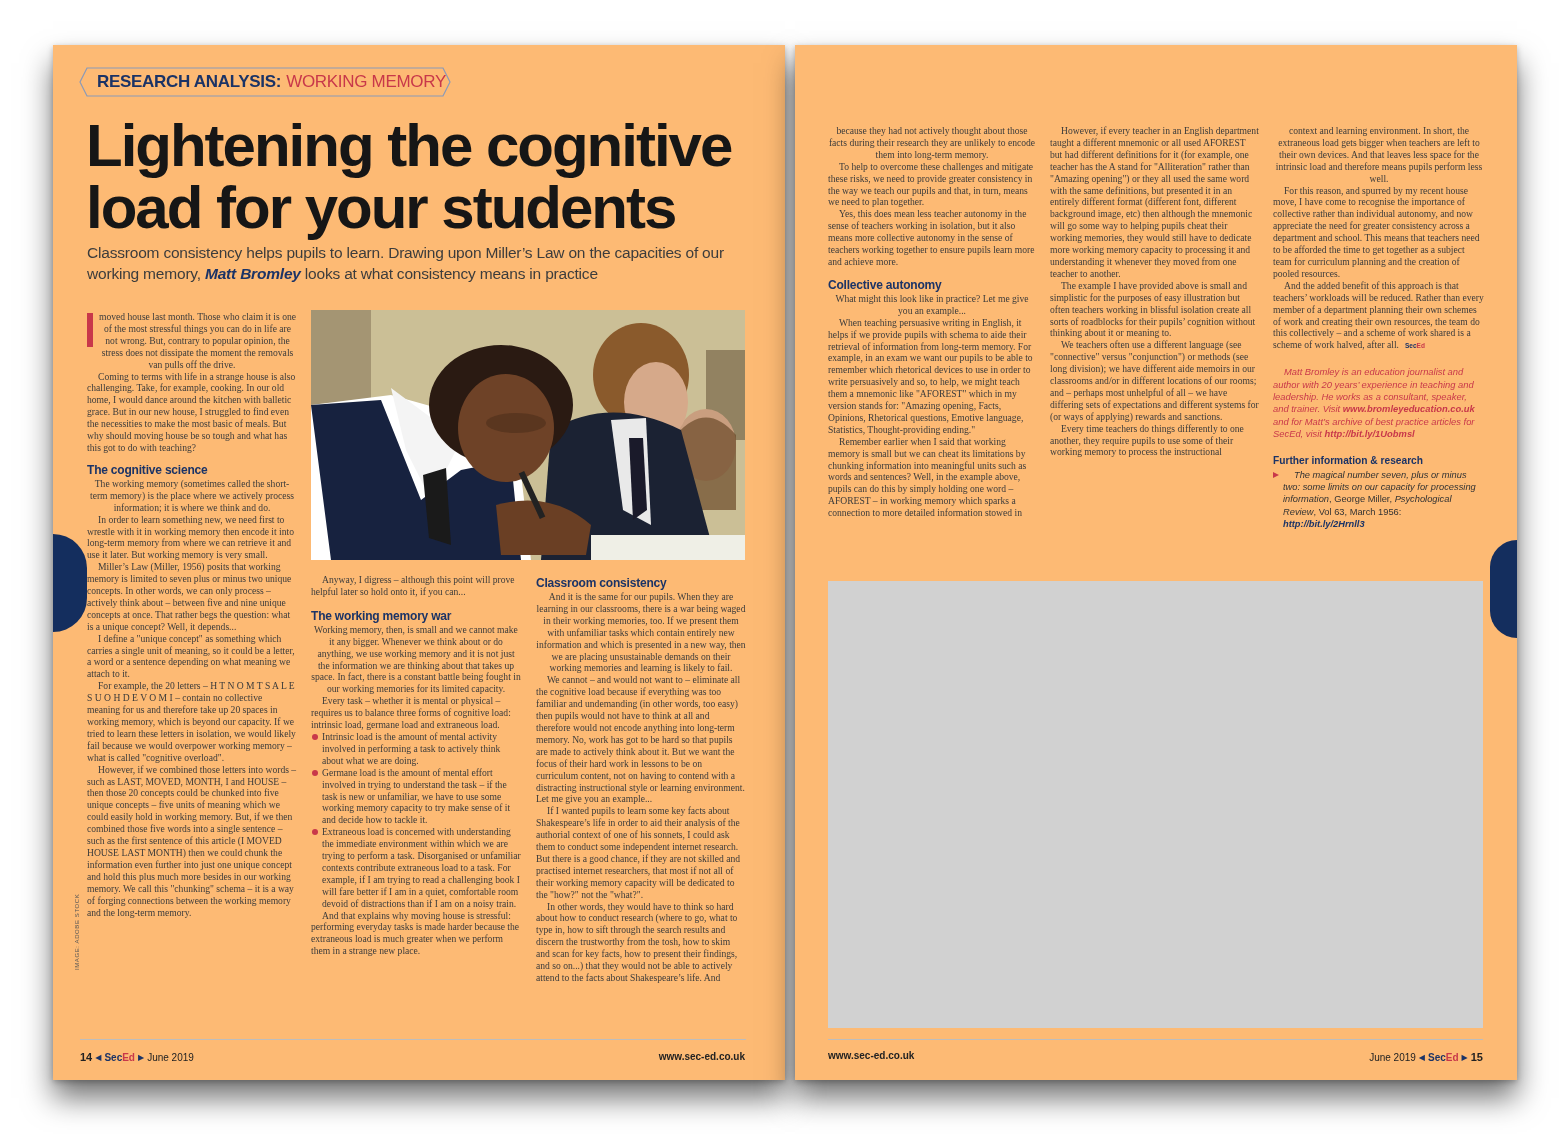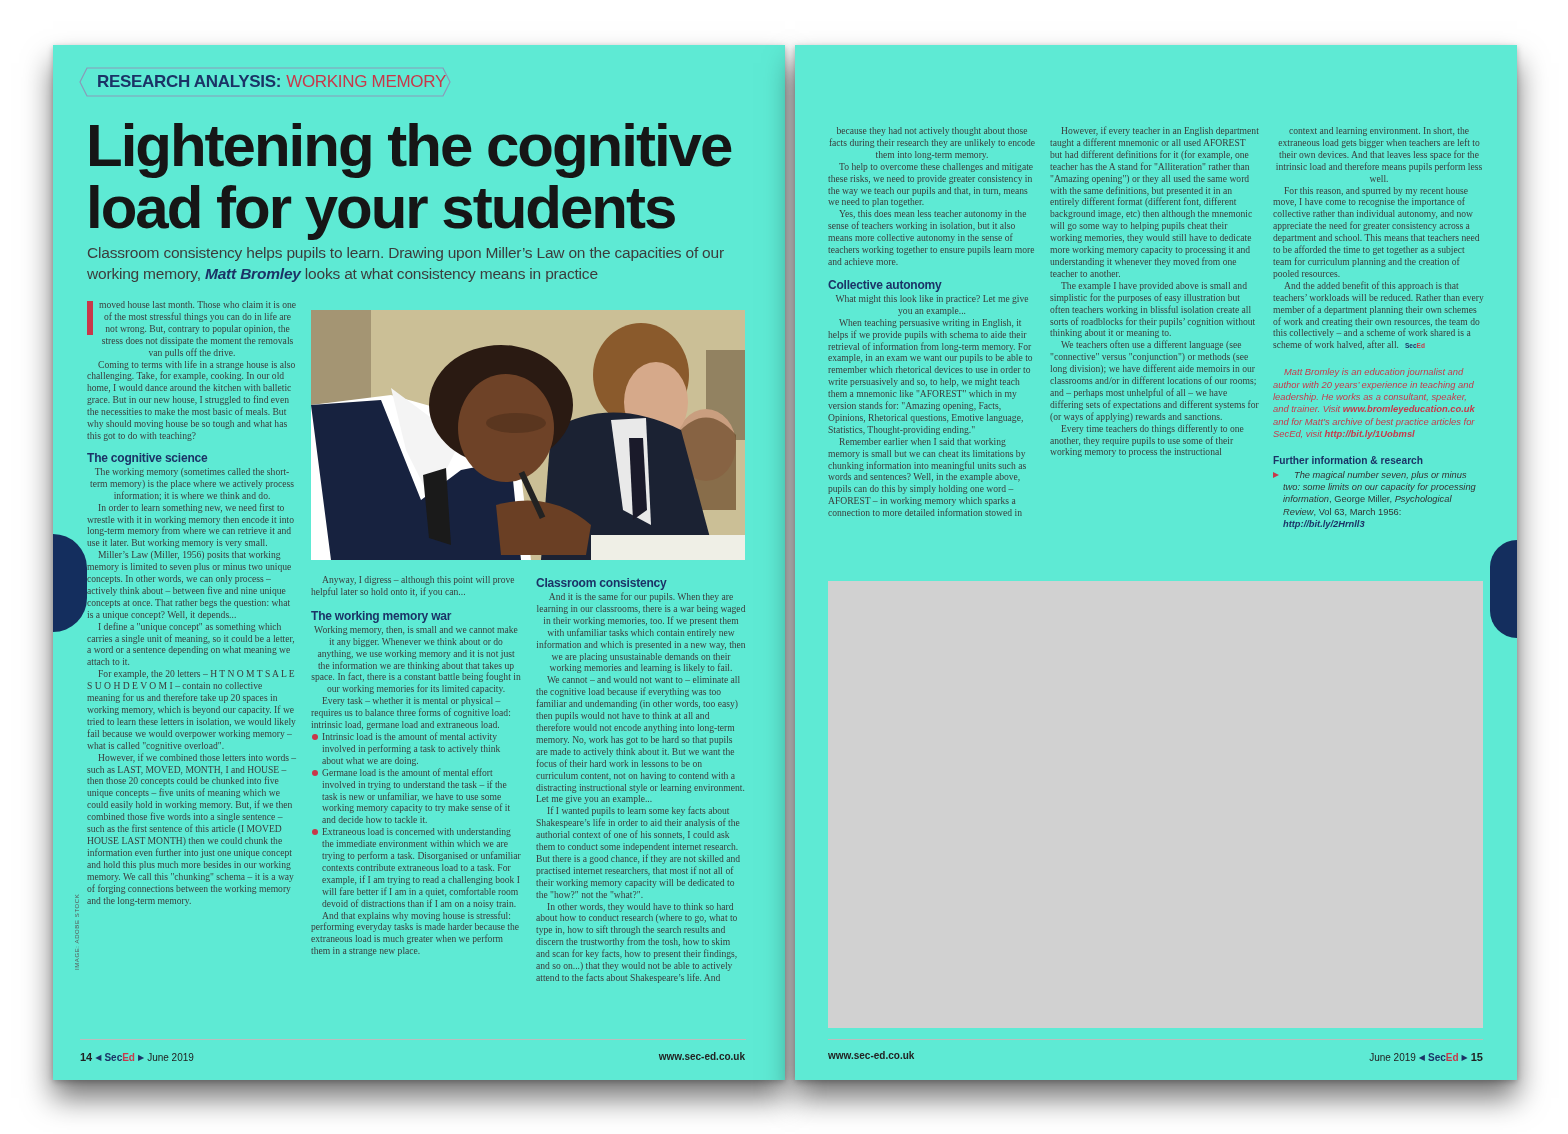--- a/index.html
+++ b/index.html
@@ -1,20 +1,20 @@
 <!DOCTYPE html>
 <html><head>
 <meta charset="utf-8">
 <style>
   * { box-sizing: border-box; margin: 0; padding: 0; }
   html, body { width: 1568px; height: 1134px; overflow: hidden; background: #ffffff; }
   body { position: relative; font-family: "Liberation Serif", serif; color: #3a3a3a; }
 
   .page {
-    position: absolute; background: #5eead4;
+    position: absolute; background: #fdba74;
     box-shadow: 0 18px 28px rgba(0,0,0,0.55), 0 2px 6px rgba(0,0,0,0.25);
   }
   #page-left  { left: 53px;  top: 45px; width: 732px; height: 1035px; }
   #page-right { left: 795px; top: 45px; width: 722px; height: 1035px; }
 
   
   .kicker {
     position: absolute; left: 26px; top: 22px; height: 30px; padding: 0 18px;
     display: flex; align-items: center;
     font-family: "Liberation Sans", sans-serif; font-size: 17px; letter-spacing: -0.3px;
@@ -124,21 +124,21 @@
 
   <h1 class="headline">
     <span>Lightening the cognitive</span><br>
     <span>load for your students</span>
   </h1>
 
   <p class="standfirst">
     <span>Classroom consistency helps pupils to learn. Drawing upon Miller’s Law on the capacities of our working memory, </span><span class="byline">Matt Bromley</span><span> looks at what consistency means in practice</span>
   </p>
 
-  <div class="col" style="left:34px; top:254px; width:210px;">
+  <div class="col" style="left:34px; top:266px; width:210px;">
     <p class="noindent"><span class="dropcap"></span><span>moved house last month. Those who claim it is one of the most stressful things you can do in life are not wrong. But, contrary to popular opinion, the stress does not dissipate the moment the removals van pulls off the drive.</span></p>
     <p>Coming to terms with life in a strange house is also challenging. Take, for example, cooking. In our old home, I would dance around the kitchen with balletic grace. But in our new house, I struggled to find even the necessities to make the most basic of meals. But why should moving house be so tough and what has this got to do with teaching?</p>
     <h3>The cognitive science</h3>
     <p class="noindent">The working memory (sometimes called the short-term memory) is the place where we actively process information; it is where we think and do.</p>
     <p>In order to learn something new, we need first to wrestle with it in working memory then encode it into long-term memory from where we can retrieve it and use it later. But working memory is very small.</p>
     <p>Miller’s Law (Miller, 1956) posits that working memory is limited to seven plus or minus two unique concepts. In other words, we can only process – actively think about – between five and nine unique concepts at once. That rather begs the question: what is a unique concept? Well, it depends...</p>
     <p>I define a "unique concept" as something which carries a single unit of meaning, so it could be a letter, a word or a sentence depending on what meaning we attach to it.</p>
     <p>For example, the 20 letters – H T N O M T S A L E S U O H D E V O M I – contain no collective meaning for us and therefore take up 20 spaces in working memory, which is beyond our capacity. If we tried to learn these letters in isolation, we would likely fail because we would overpower working memory – what is called "cognitive overload".</p>
     <p>However, if we combined those letters into words – such as LAST, MOVED, MONTH, I and HOUSE – then those 20 concepts could be chunked into five unique concepts – five units of meaning which we could easily hold in working memory. But, if we then combined those five words into a single sentence – such as the first sentence of this article (I MOVED HOUSE LAST MONTH) then we could chunk the information even further into just one unique concept and hold this plus much more besides in our working memory. We call this "chunking" schema – it is a way of forging connections between the working memory and the long-term memory.</p>
   </div>

